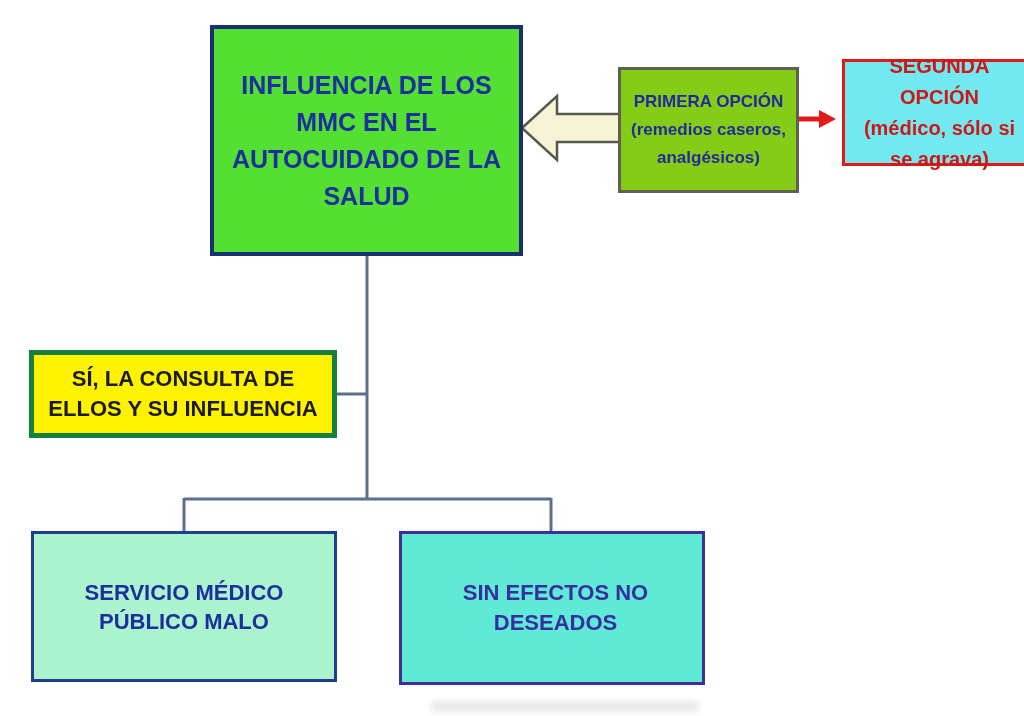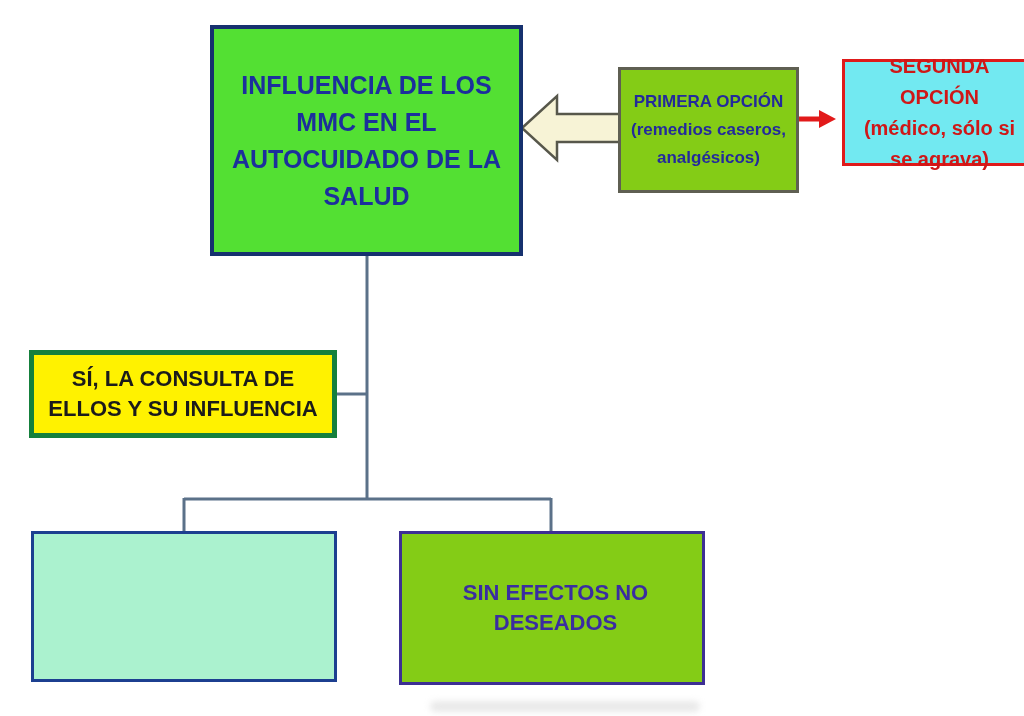--- a/index.html
+++ b/index.html
@@ -54,21 +54,21 @@
   .box-servicio{
     left:31px;top:531px;width:306px;height:151px;
     background:#ABF2CF;
     border:3px solid #1C3F90;
     color:#1C2F9C;
     font-size:22px;line-height:29px;
     gap:14px;
   }
   .box-sin-efectos{
     left:399px;top:531px;width:306px;height:154px;
-    background:#84cc16;
+    background:#5eead4;
     border:3px solid #3D2F93;
     color:#3A2DA1;
     font-size:22px;line-height:30px;padding-left:7px;
   }
   .bottom-smudge{
     position:absolute;
     left:430px;top:701px;width:270px;height:11px;
     background:#e9e9e9;
     filter:blur(3px);
     border-radius:6px;
@@ -116,20 +116,22 @@
 (médico, sólo si
 se agrava)</div>
   </div>
 
   <div class="box box-si-consulta">
     <div>SÍ, LA CONSULTA DE
 ELLOS Y SU INFLUENCIA</div>
   </div>
 
   <div class="box box-servicio">
+    <div>SERVICIO MÉDICO
+PÚBLICO MALO</div>
   </div>
 
   <div class="box box-sin-efectos">
     <div>SIN EFECTOS NO
 DESEADOS</div>
   </div>
 
   <div class="bottom-smudge"></div>
 
 </div>

